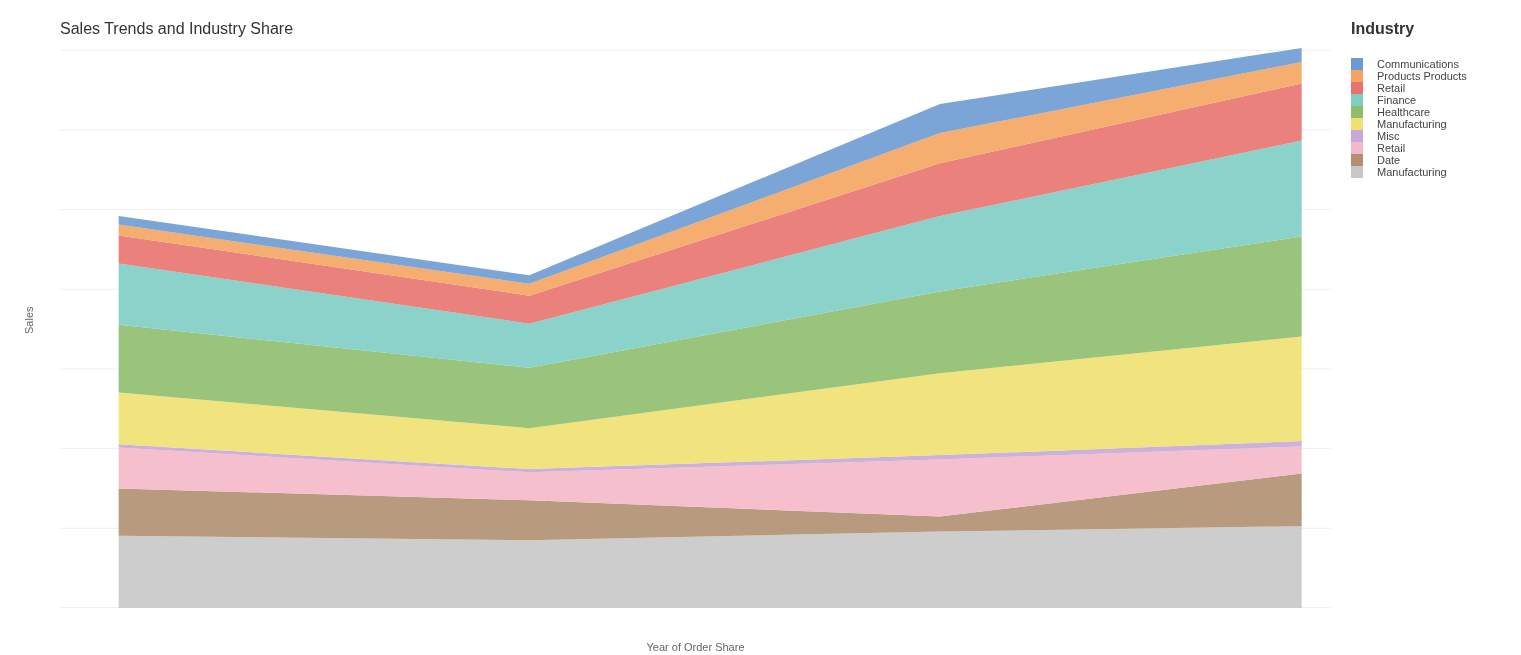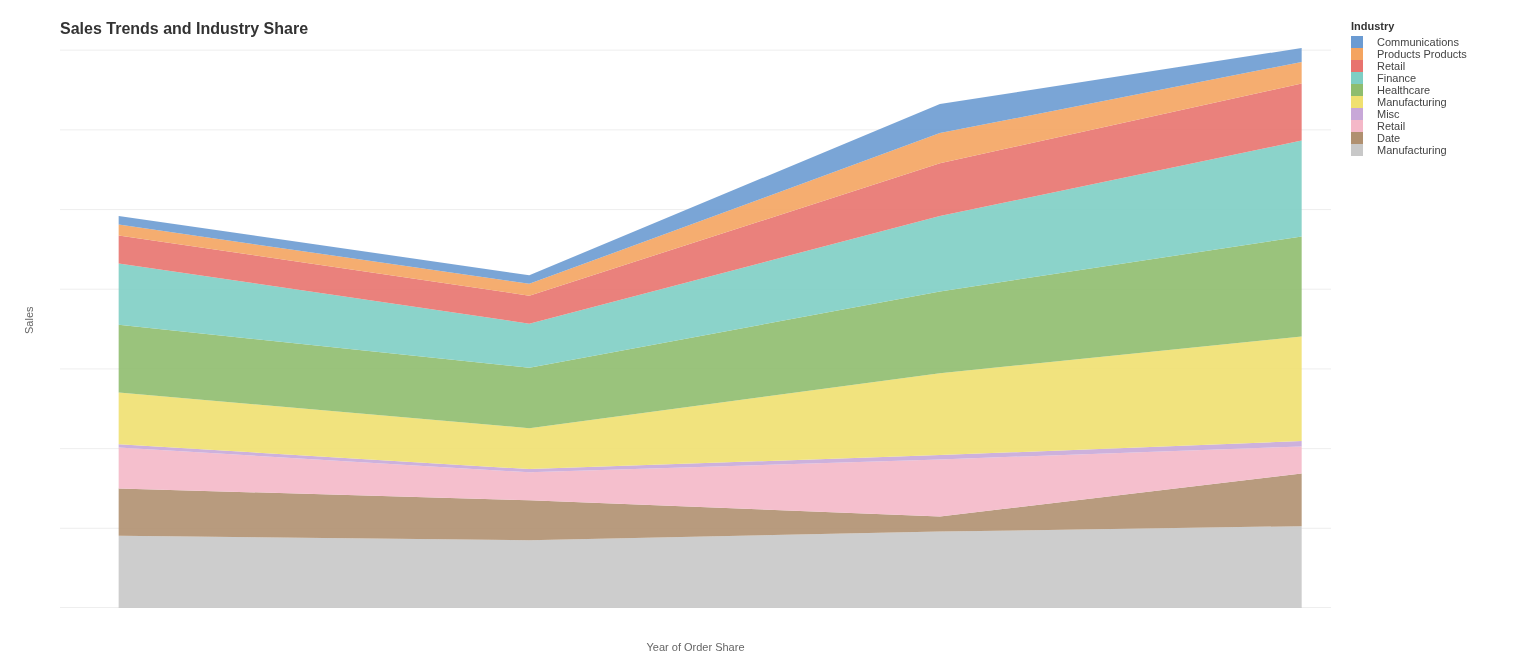--- a/index.html
+++ b/index.html
@@ -13,21 +13,21 @@
     }
     .chart-container {
       flex: 1;
       padding: 20px 10px 60px 60px;
       position: relative;
     }
     .chart-title {
       font-size: 16px;
       color: #333;
       margin-bottom: 10px;
-      font-weight: bold;
+      font-weight: normal;
     }
     .chart-area {
       position: relative;
       width: 100%;
       height: 560px;
     }
     svg.main-chart {
       width: 100%;
       height: 100%;
     }
@@ -49,23 +49,23 @@
       color: #666;
     }
     .legend {
       width: 180px;
       padding: 20px 10px;
       display: flex;
       flex-direction: column;
       gap: 4px;
     }
     .legend-title {
-      font-size: 11px;
+      font-size: 16px;
       color: #333;
-      margin-bottom: 0;
+      margin-bottom: 16px;
       font-weight: bold;
     }
     .legend-item {
       display: flex;
       align-items: center;
       gap: 14px;
       font-size: 11px;
       color: #444;
     }
     .legend-swatch {

